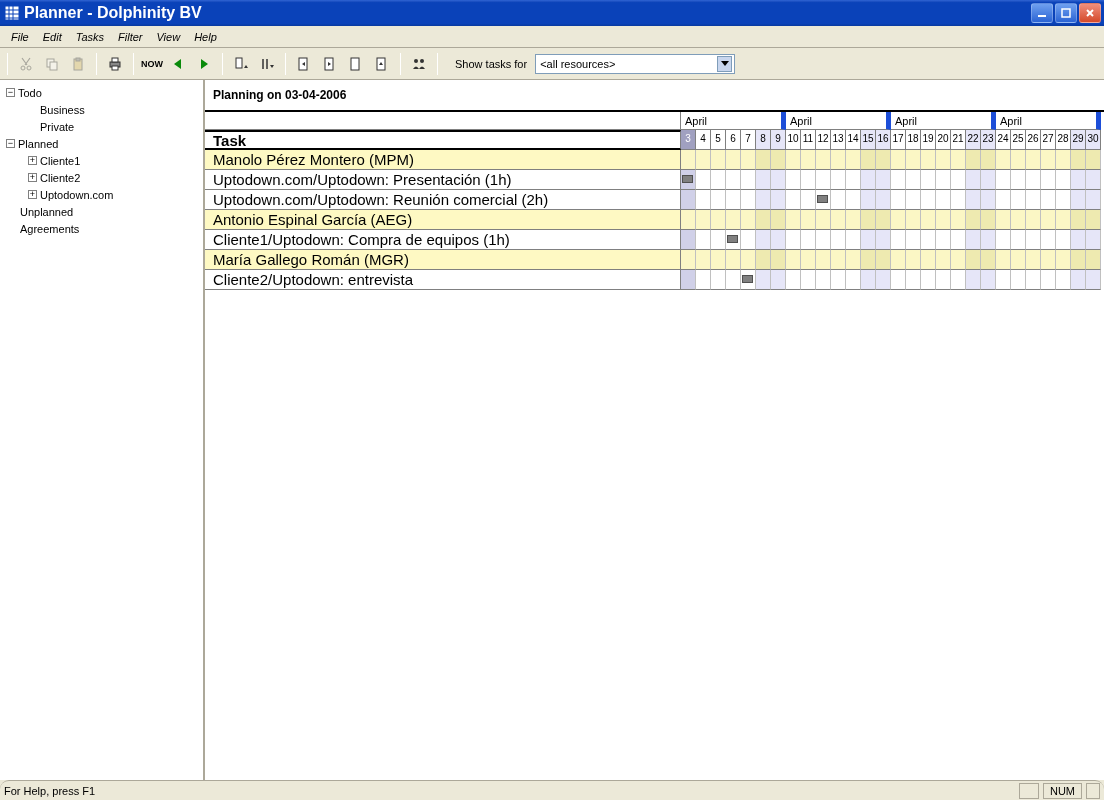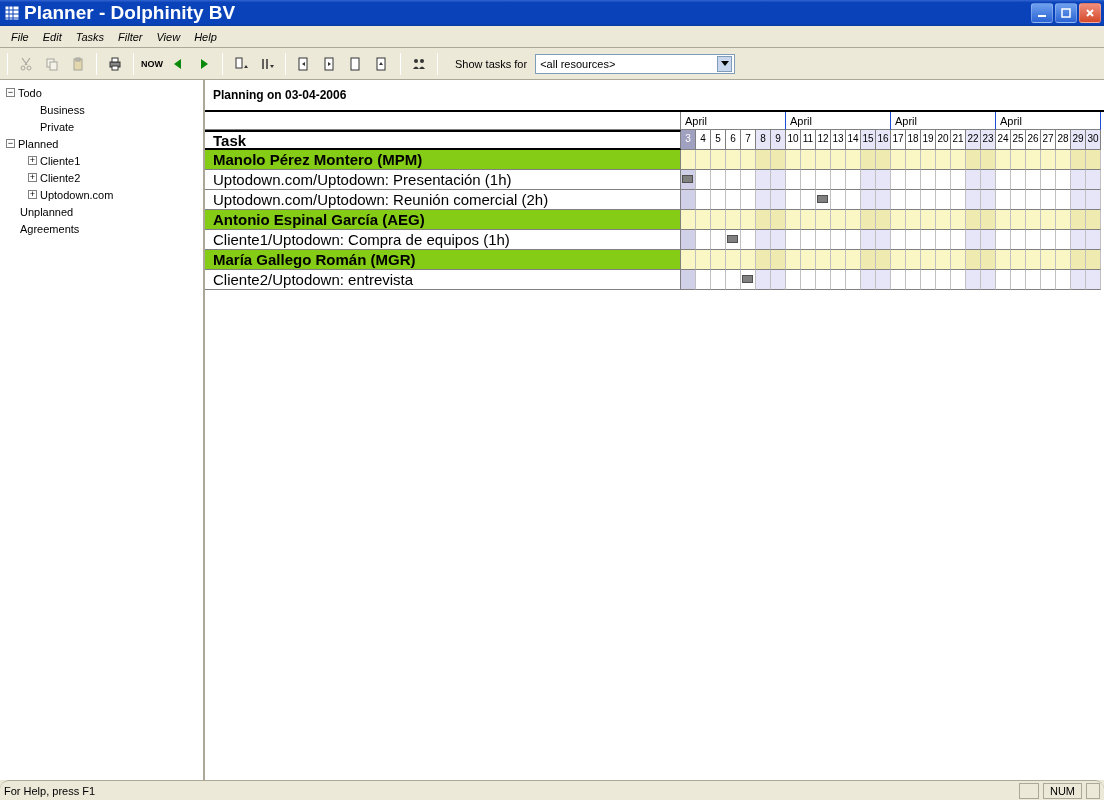--- a/index.html
+++ b/index.html
@@ -12,21 +12,21 @@
     width: 1104px;
     height: 800px;
   }
   .titlebar {
     background: linear-gradient(to bottom, #3065d4 0%, #1b4fc1 6%, #0a42b9 10%, #0a42b9 90%, #083a9f 100%);
     height: 26px;
     display: flex;
     align-items: center;
     color: white;
     font-weight: bold;
-    font-size: 19px;
+    font-size: 16px;
     padding-left: 4px;
   }
   .titlebar-icon {
     width: 16px; height: 16px; margin-right: 4px;
     display: inline-flex; align-items: center; justify-content: center;
   }
   .titlebar-text { flex: 1; }
   .winbtns { display: flex; gap: 2px; padding-right: 3px; }
   .winbtn {
     width: 22px; height: 20px;
@@ -119,21 +119,21 @@
   .months-row {
     display: flex; height: 18px;
   }
   .task-col {
     width: 476px; flex-shrink: 0;
     border-right: 1px solid #808080;
     border-bottom: 1px solid #808080;
   }
   .month-group {
     display:flex; align-items:center; justify-content:flex-start; padding-left:4px;
-    border-right: 1px solid #1d4ed8;
+    border-right: 5px solid #1d4ed8;
     border-bottom: 1px solid #808080;
     font-size: 11px;
   }
   .day-cell {
     flex: 0 0 15px; width: 15px;
     border-right: 1px solid #808080;
     border-bottom: 1px solid #808080;
     font-size: 10px; text-align: center; line-height: 18px;
   }
   .day-cell.we { background: #e6e6f8; }
@@ -146,21 +146,21 @@
     font-size: 15px;
     padding-left: 8px;
     display: flex; align-items: center;
   }
   .row-label.header {
     font-weight: bold; background: #fff;
     border-top: 2px solid #000;
     border-bottom: 2px solid #000;
   }
   .row-label.resource {
-    font-weight: bold; background: #84cc16;
+    font-weight: normal; background: #fef9c3;
   }
   .row-label.task { }
   .grid-cell {
     flex: 0 0 15px; width: 15px;
     border-right: 1px solid #c0c0c0;
     border-bottom: 1px solid #808080;
     position: relative;
   }
   .grid-cell.we { background: #e6e6f8; }
   .grid-cell.sel { background: #d0d0e8; }

